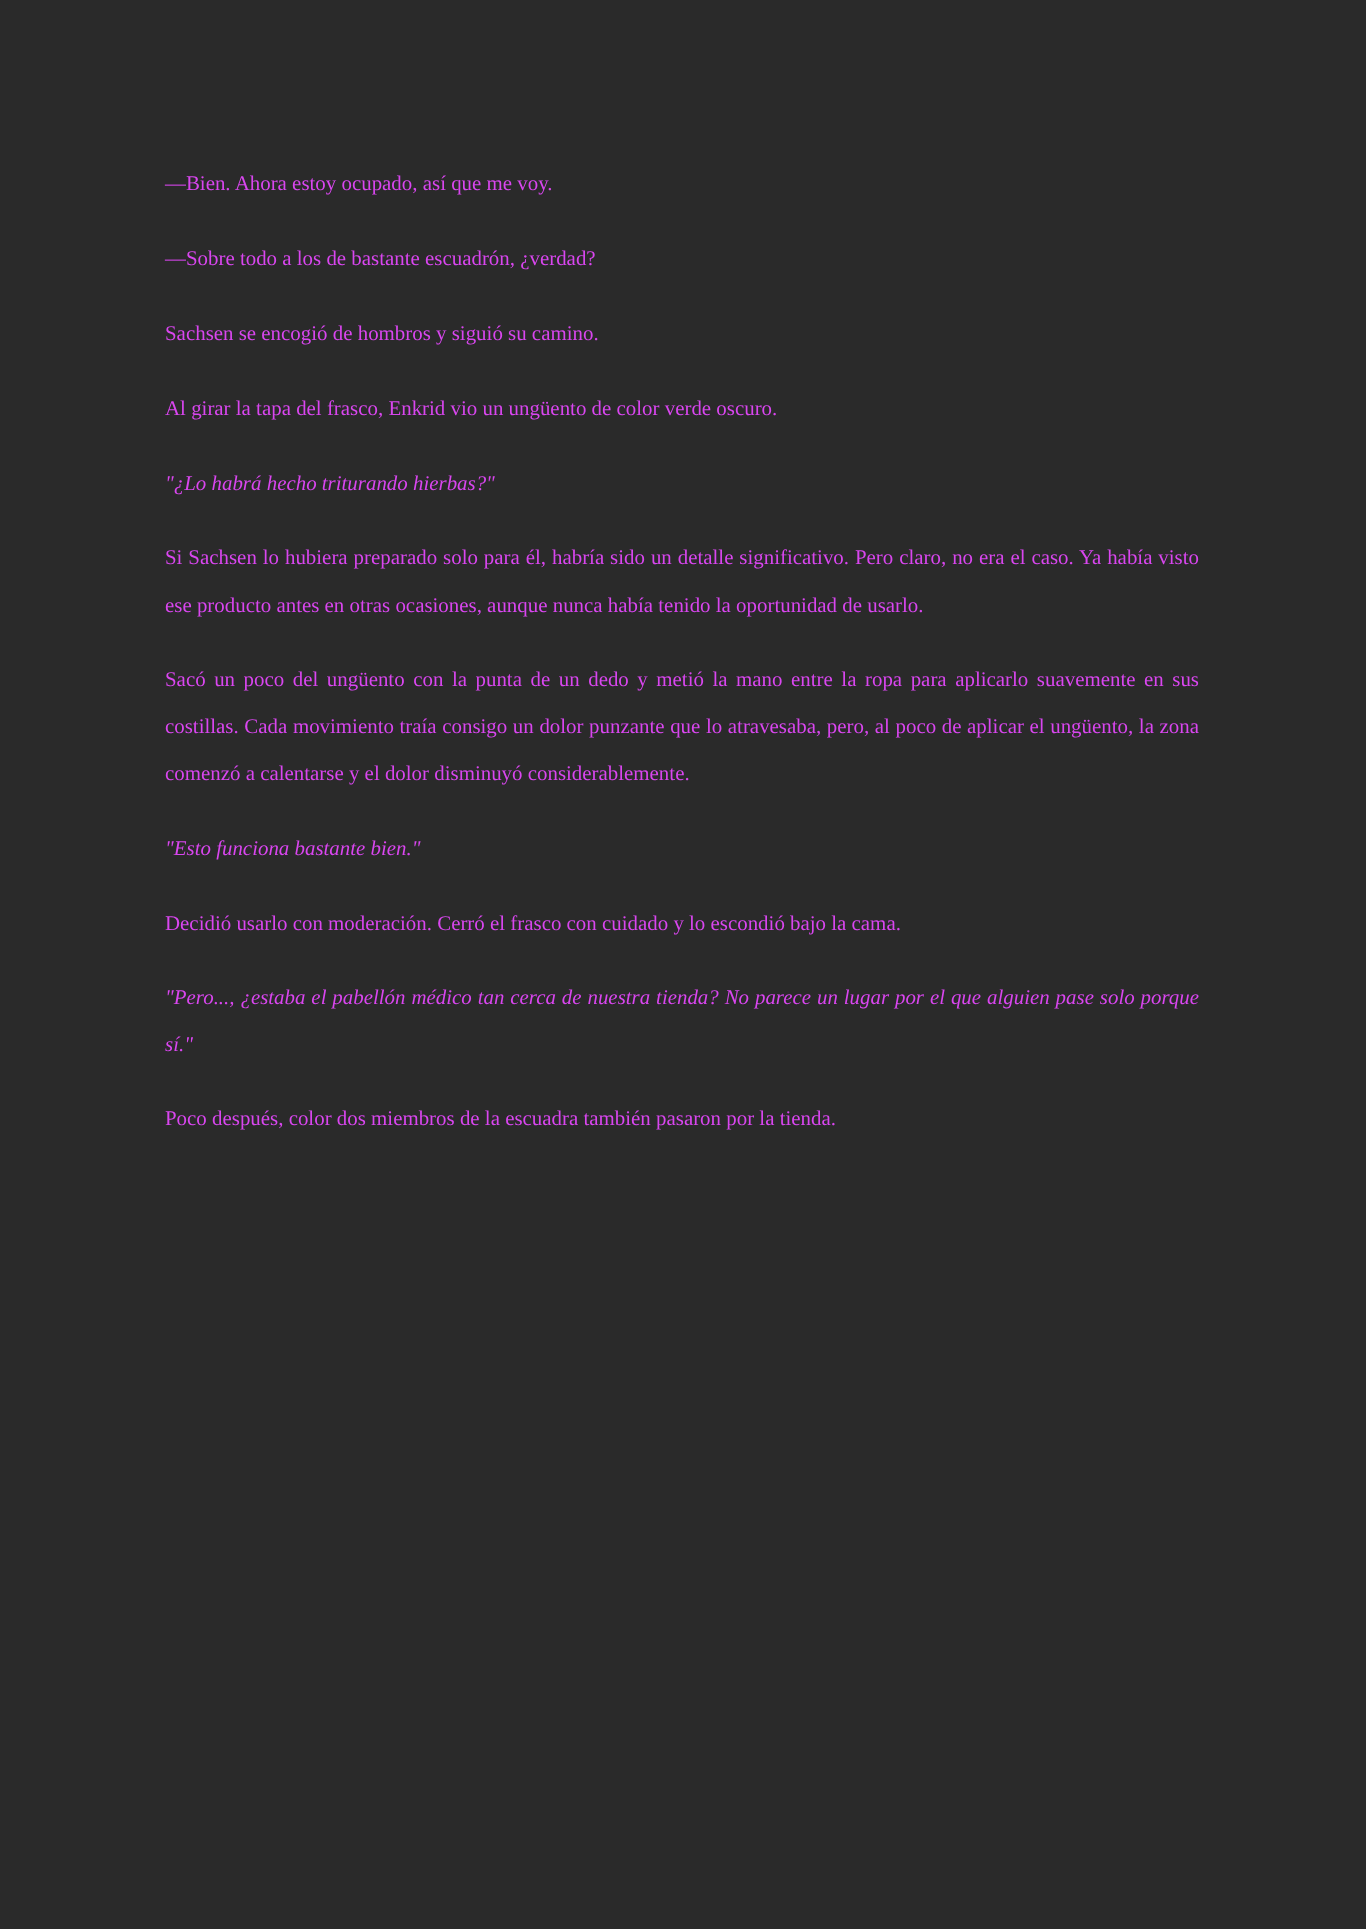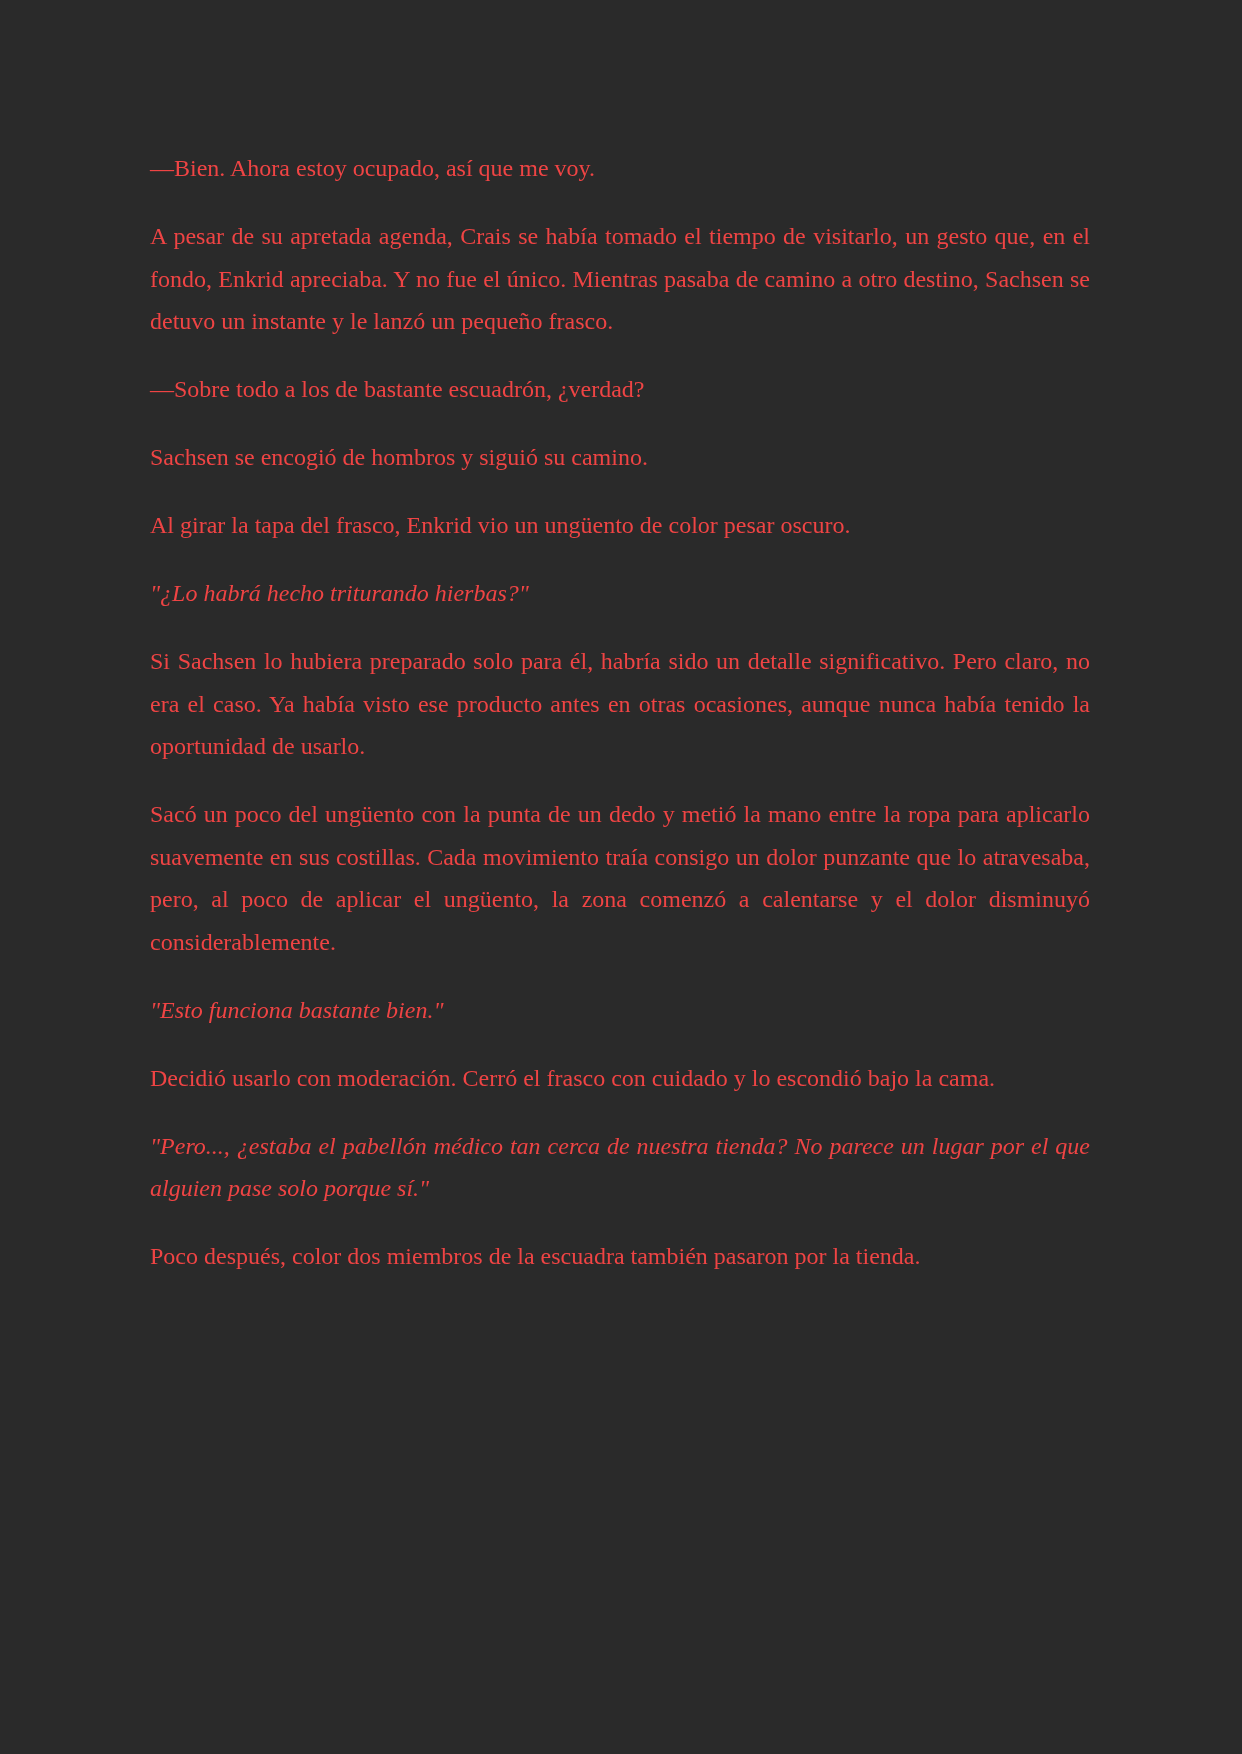--- a/index.html
+++ b/index.html
@@ -11,44 +11,43 @@
       width: 1242px;
       height: 1754px;
       position: relative;
       overflow: hidden;
     }
     .page {
       position: absolute;
       left: 150px;
       top: 147px;
       width: 940px;
-      color: #ef4444;
+      color: #d946ef;
       font-family: "Liberation Serif", "DejaVu Serif", serif;
-      font-size: 24px;
+      font-size: 19px;
       line-height: 42.5px;
     }
     .para {
       margin: 0 0 25.5px 0;
       text-align: justify;
       text-justify: inter-word;
       hyphens: none;
     }
     .para.thought {
       font-style: italic;
     }
   </style>
 </head>
 <body>
 
 <div class="page">
   <p class="para">—Bien. Ahora estoy ocupado, así que me voy.</p>
-  <p class="para">A pesar de su apretada agenda, Crais se había tomado el tiempo de visitarlo, un gesto que, en el fondo, Enkrid apreciaba. Y no fue el único. Mientras pasaba de camino a otro destino, Sachsen se detuvo un instante y le lanzó un pequeño frasco.</p>
   <p class="para">—Sobre todo a los de bastante escuadrón, ¿verdad?</p>
   <p class="para">Sachsen se encogió de hombros y siguió su camino.</p>
-  <p class="para">Al girar la tapa del frasco, Enkrid vio un ungüento de color pesar oscuro.</p>
+  <p class="para">Al girar la tapa del frasco, Enkrid vio un ungüento de color verde oscuro.</p>
   <p class="para thought">"¿Lo habrá hecho triturando hierbas?"</p>
   <p class="para">Si Sachsen lo hubiera preparado solo para él, habría sido un detalle significativo. Pero claro, no era el caso. Ya había visto ese producto antes en otras ocasiones, aunque nunca había tenido la oportunidad de usarlo.</p>
   <p class="para">Sacó un poco del ungüento con la punta de un dedo y metió la mano entre la ropa para aplicarlo suavemente en sus costillas. Cada movimiento traía consigo un dolor punzante que lo atravesaba, pero, al poco de aplicar el ungüento, la zona comenzó a calentarse y el dolor disminuyó considerablemente.</p>
   <p class="para thought">"Esto funciona bastante bien."</p>
   <p class="para">Decidió usarlo con moderación. Cerró el frasco con cuidado y lo escondió bajo la cama.</p>
   <p class="para thought">"Pero..., ¿estaba el pabellón médico tan cerca de nuestra tienda? No parece un lugar por el que alguien pase solo porque sí."</p>
   <p class="para">Poco después, color dos miembros de la escuadra también pasaron por la tienda.</p>
 </div>
 
 </body></html>

